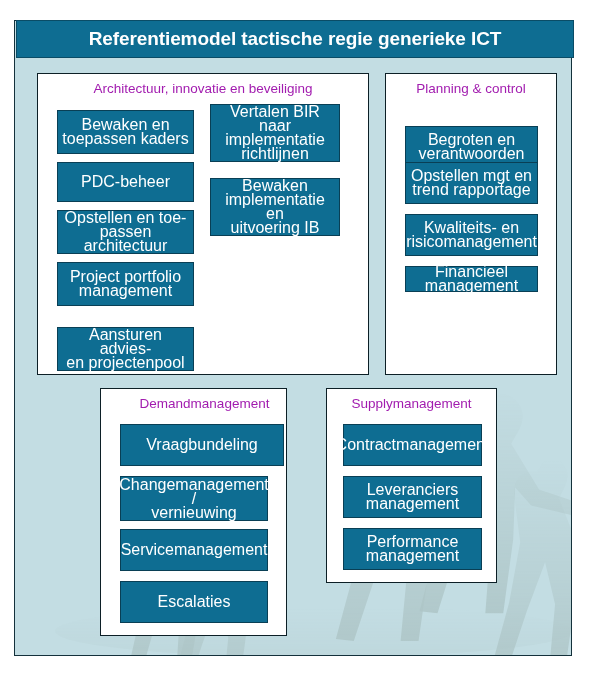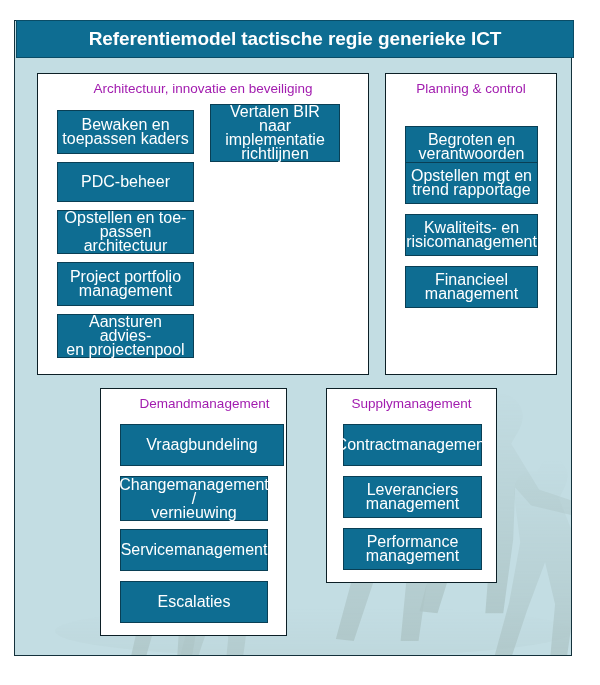--- a/index.html
+++ b/index.html
@@ -146,38 +146,41 @@
   <div class="panel" id="panel-arch">
     <div class="panel-title">Architectuur, innovatie  en beveiliging</div>
 
     <div class="bluebox" style="left:19px;  top:36px;  width:137px; height:44px;">Bewaken en
 toepassen kaders</div>
     <div class="bluebox" style="left:19px;  top:88px;  width:137px; height:40px;">PDC-beheer</div>
     <div class="bluebox" style="left:19px;  top:136px; width:137px; height:44px;">Opstellen en toe-
 passen architectuur</div>
     <div class="bluebox" style="left:19px;  top:188px; width:137px; height:44px;">Project portfolio
 management</div>
-    <div class="bluebox" style="left:19px;  top:240px; width:137px; height:44px;">Aansturen advies-
+    <div class="bluebox" style="left:19px;  top:253px; width:137px; height:44px;">Aansturen advies-
 en projectenpool</div>
 
     <div class="bluebox" style="left:172px; top:30px;  width:130px; height:58px;">Vertalen BIR naar
 implementatie
 richtlijnen</div>
+    <div class="bluebox" style="left:172px; top:104px; width:130px; height:58px;">Bewaken
+implementatie en
+uitvoering IB</div>
   </div>
 
   <div class="panel" id="panel-plan">
     <div class="panel-title">Planning &amp; control</div>
 
     <div class="bluebox" style="left:19px; top:52px;  width:133px; height:42px;">Begroten en
 verantwoorden</div>
     <div class="bluebox" style="left:19px; top:88px;  width:133px; height:42px;">Opstellen mgt en
 trend rapportage</div>
     <div class="bluebox" style="left:19px; top:140px; width:133px; height:42px;">Kwaliteits- en
 risicomanagement</div>
-    <div class="bluebox" style="left:19px; top:192px; width:133px; height:42px;">Financieel
+    <div class="bluebox" style="left:19px; top:192px; width:133px; height:26px;">Financieel
 management</div>
   </div>
 
   <div class="panel" id="panel-demand">
     <div class="panel-title">Demandmanagement</div>
 
     <div class="bluebox" style="left:19px; top:35px;  width:164px; height:42px;">Vraagbundeling</div>
     <div class="bluebox" style="left:19px; top:87px;  width:148px; height:45px;">Changemanagement  /
 vernieuwing</div>
     <div class="bluebox" style="left:19px; top:140px; width:148px; height:42px;">Servicemanagement</div>

